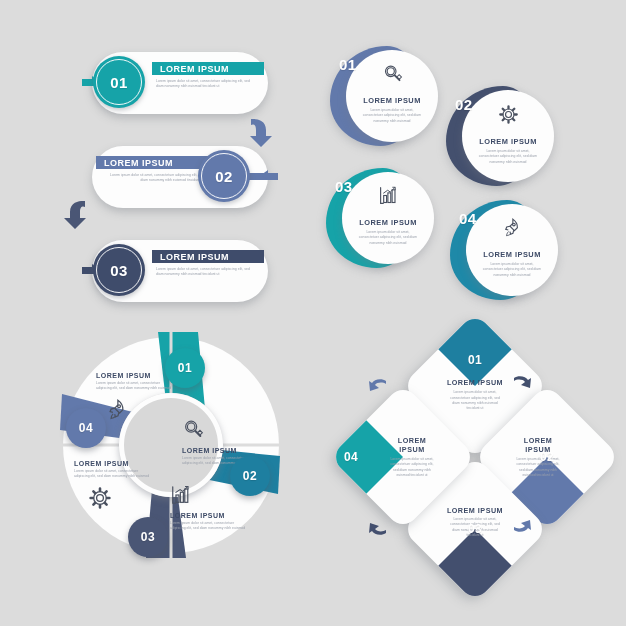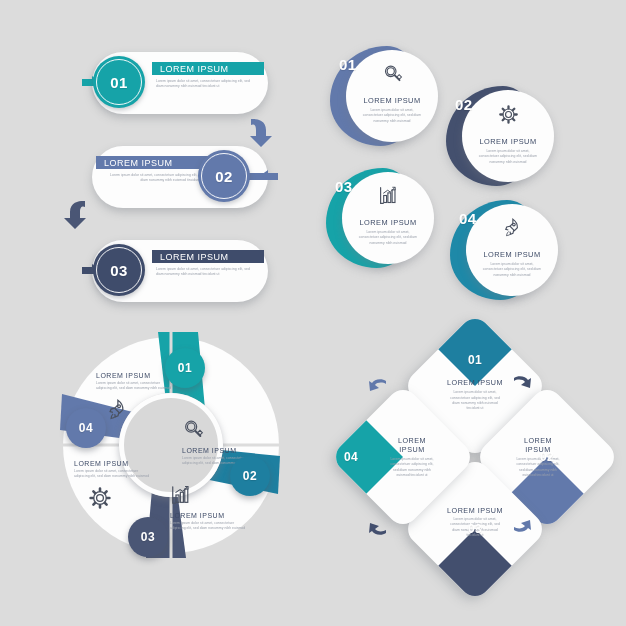--- a/index.html
+++ b/index.html
@@ -6,21 +6,21 @@
   html, body {
     width: 626px; height: 626px;
     background: #dcdcdc;
     font-family: "Liberation Sans", sans-serif;
     overflow: hidden;
   }
   #canvas { position: relative; width: 626px; height: 626px; background: #dcdcdc; }
 
   
   .h-title {
-    font-weight: 400; letter-spacing: .5px; color: #fff;
+    font-weight: 700; letter-spacing: .5px; color: #fff;
     font-size: 9px; white-space: nowrap;
   }
   .h-title-dark { color: #3d4a66; }
   .body-txt {
     font-size: 3.4px; line-height: 1.55; color: #9aa0ab;
     letter-spacing: .05px;
   }
   .num {
     color: #fff; font-weight: 700; font-size: 15px;
     letter-spacing: .5px; line-height: 1;

